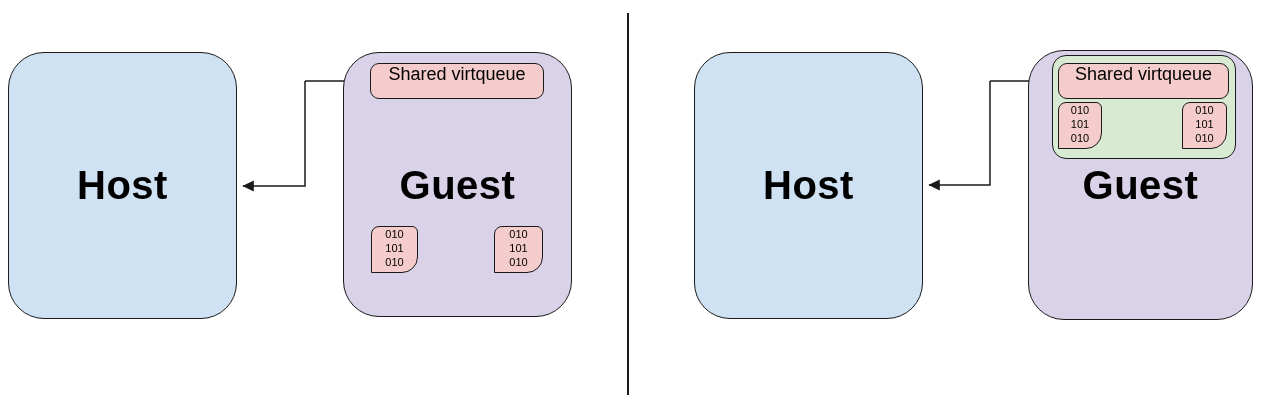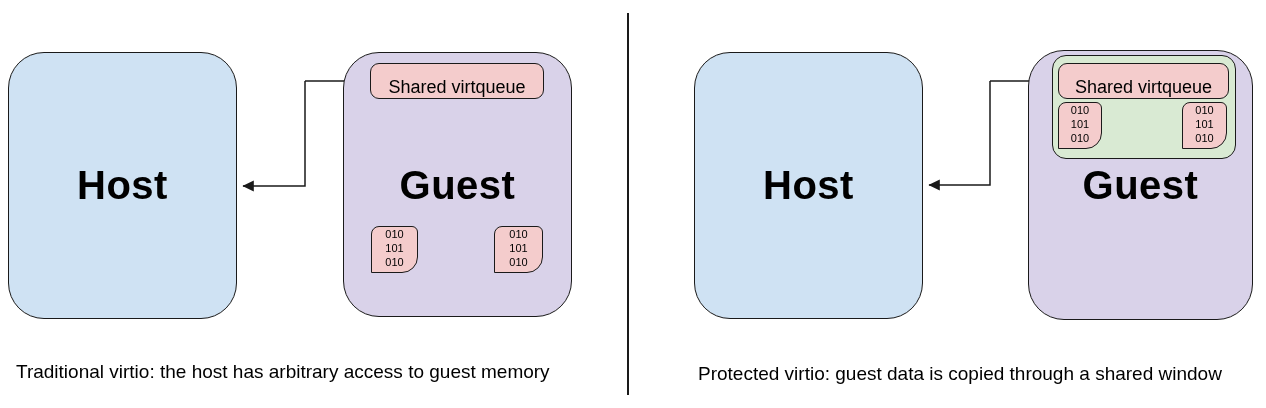--- a/index.html
+++ b/index.html
@@ -45,21 +45,21 @@
     letter-spacing: 0.5px;
   }
   .host .big-label { position: static; transform: none; }
   .vq {
     position: absolute;
     background: #f4cccc;
     border: 1.5px solid #1a1a1a;
     border-radius: 9px;
     box-sizing: border-box;
     display: flex;
-    align-items: flex-end;
+    align-items: flex-start;
     justify-content: center;
     font-size: 18px;
     color: #000;
   }
   .window {
     position: absolute;
     background: #d9ead3;
     border: 1.5px solid #1a1a1a;
     border-radius: 14px;
     box-sizing: border-box;
@@ -143,21 +143,20 @@
     </div>
 
     <div class="mem" style="left:150px; top:173px; width:49px; height:47px;">
       <span class="bits">010
 101
 010</span>
     </div>
 
   </div>
 
-  <div class="caption" style="left:16px; top:361px;">Traditional virtio: the host has arbitrary access to guest memory</div>
 
   <div class="divider"></div>
 
   <div class="box host" style="left:694px; top:52px; width:229px; height:267px;">
     <span class="big-label">Host</span>
   </div>
 
   <div class="box guest" style="left:1028px; top:50px; width:225px; height:270px;">
     <span class="big-label">Guest</span>
 
@@ -174,15 +173,14 @@
       </div>
 
       <div class="mem" style="left:129px; top:46px; width:45px; height:47px;">
         <span class="bits">010
 101
 010</span>
       </div>
     </div>
   </div>
 
-  <div class="caption" style="left:698px; top:363px;">Protected virtio: guest data is copied through a shared window</div>
 
 </div>
 
 </body></html>

